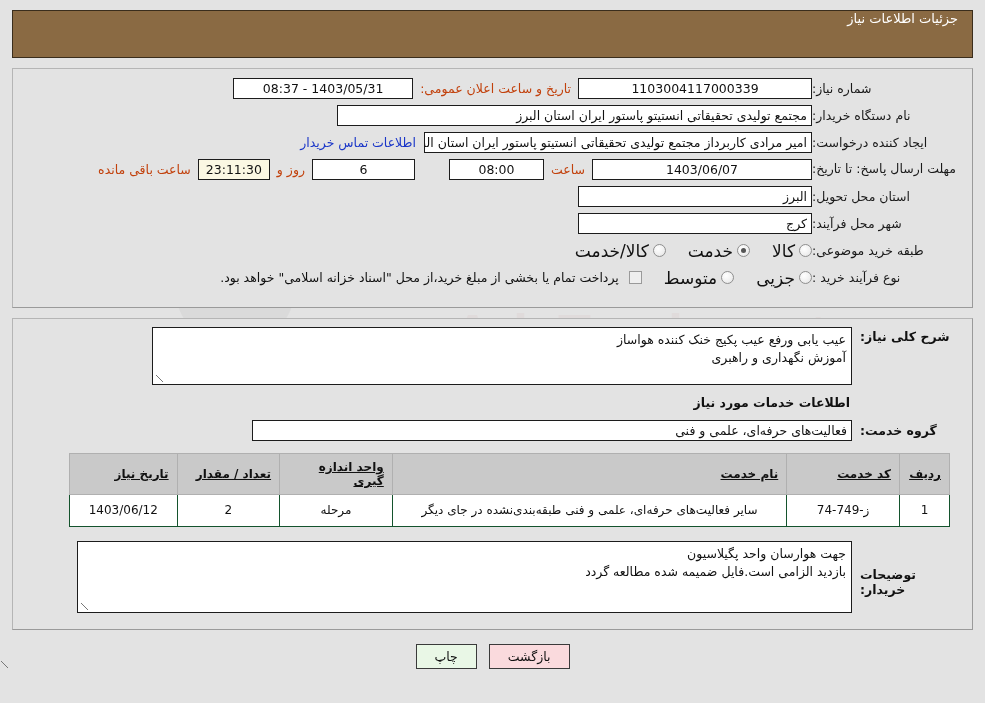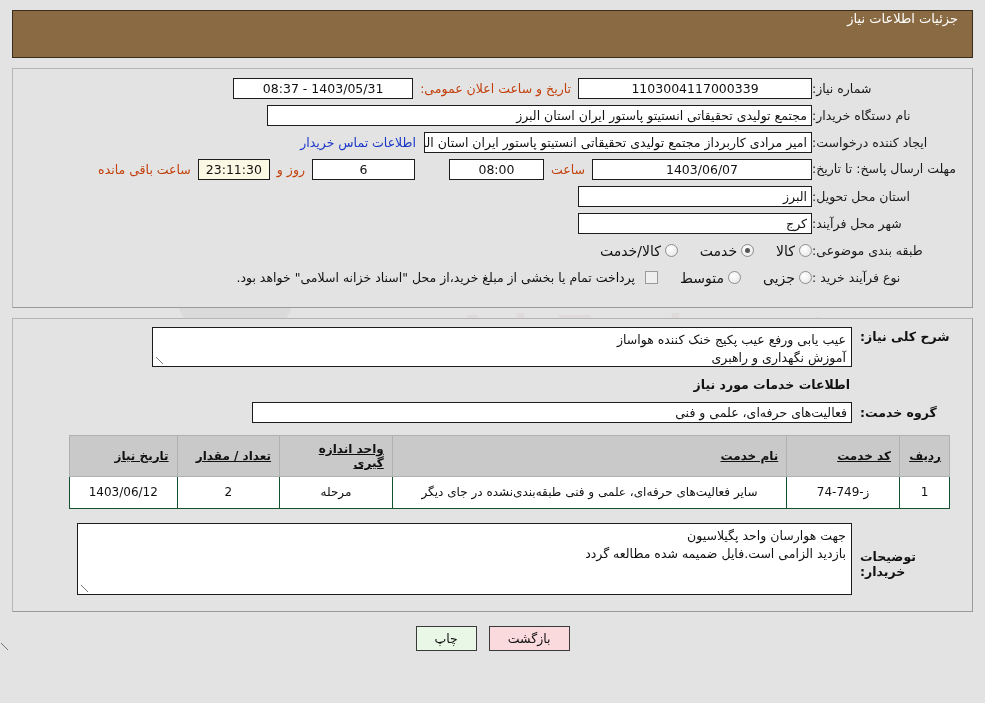--- a/index.html
+++ b/index.html
@@ -79,21 +79,21 @@
     color: #111;
     padding: 0 4px;
     text-align: center;
     overflow: hidden;
     white-space: nowrap;
   }
   .fld.right { text-align: right; }
   .fld.yellowish { background: #fbf8e3; }
 
   .w-needno   { width: 234px; }
-  .w-org      { width: 545px; }
+  .w-org      { width: 475px; }
   .w-creator  { width: 388px; }
   .w-date     { width: 220px; }
   .w-time     { width: 95px; }
   .w-days     { width: 103px; }
   .w-remain   { width: 72px; }
   .w-prov     { width: 234px; }
   .w-city     { width: 234px; }
   .w-pubdate  { width: 180px; }
 
   .inline-txt {
@@ -128,21 +128,21 @@
     flex: 0 0 13px;
   }
   .radio.checked::after {
     content: "";
     position: absolute;
     left: 3px; top: 3px;
     width: 5px; height: 5px;
     border-radius: 50%;
     background: #555;
   }
-  .radio-lbl { font-size: 14px; color: #111; }
+  .radio-lbl { font-size: 17px; color: #111; }
 
   .checkbox {
     width: 13px; height: 13px;
     border: 1px solid #9a9a9a;
     background: #efefef;
     display: inline-block;
     flex: 0 0 13px;
   }
 
   .note-txt {
@@ -169,21 +169,21 @@
     background: #ffffff;
     font-size: 12.5px;
     color: #111;
     padding: 3px 5px 0 5px;
     text-align: right;
     line-height: 1.45;
     position: relative;
     white-space: pre-line;
     overflow: hidden;
   }
-  .textarea.ta-desc { width: 700px; height: 40px; }
+  .textarea.ta-desc { width: 700px; height: 58px; }
   .textarea.ta-notes { width: 775px; height: 72px; }
   .resize-grip {
     position: absolute;
     left: 2px; bottom: 1px;
     width: 9px; height: 9px;
     color: #666;
     font-size: 9px;
     line-height: 9px;
   }
   .resize-grip::before {
@@ -321,21 +321,21 @@
       <span class="lbl">استان محل تحویل:</span>
       <div class="fld w-prov right">البرز</div>
     </div>
 
     <div class="row">
       <span class="lbl">شهر محل فرآیند:</span>
       <div class="fld w-city right">کرج</div>
     </div>
 
     <div class="row">
-      <span class="lbl">طبقه بندی موضوعی:</span>
+      <span class="lbl">طبقه خرید موضوعی:</span>
 
       <div class="radio-wrap">
         <span class="radio"></span>
         <span class="radio-lbl">کالا</span>
       </div>
 
       <div class="radio-wrap">
         <span class="radio checked"></span>
         <span class="radio-lbl">خدمت</span>
       </div>

